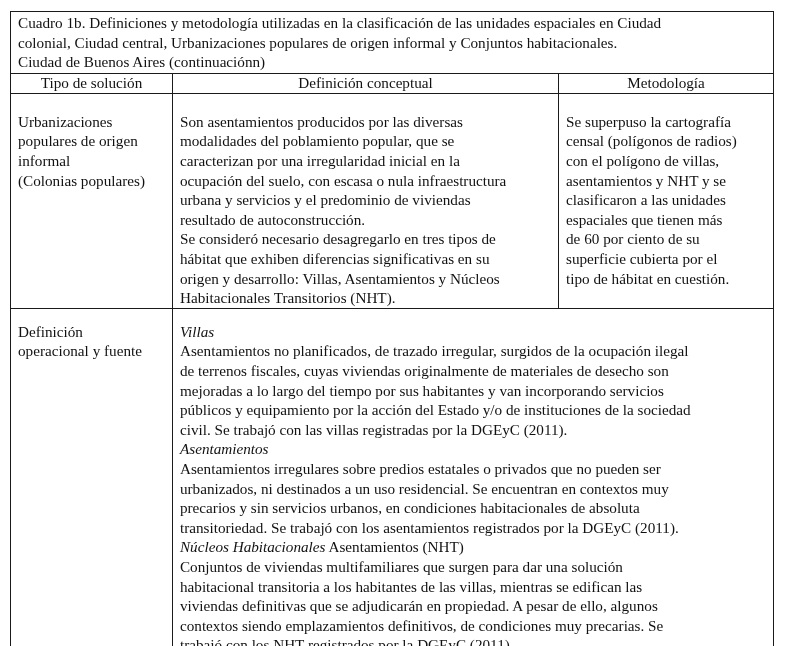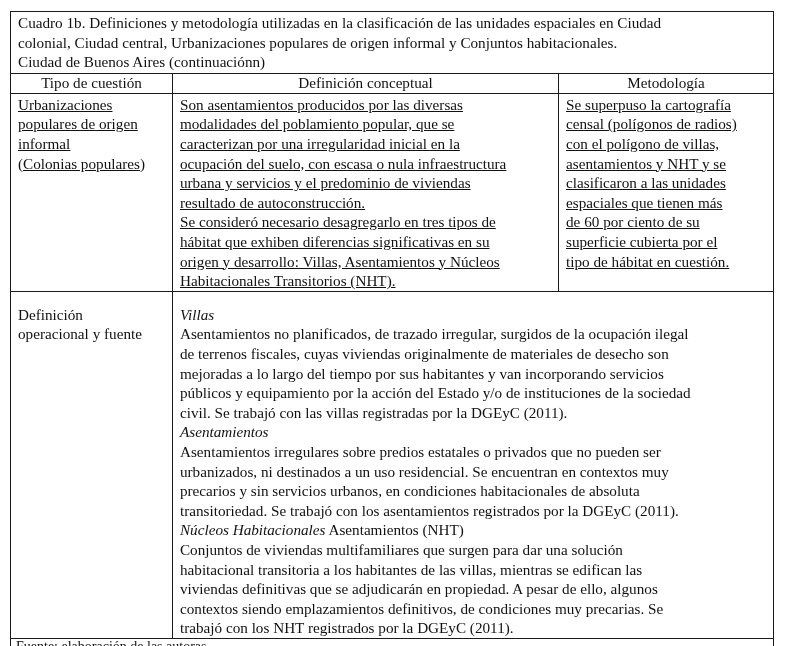--- a/index.html
+++ b/index.html
@@ -15,21 +15,21 @@
     }
     .tbl td {
       border: 1.6px solid #1a1a1a; vertical-align: top;
       padding: 0 0 0 7px;
     }
     .title-cell { padding-top: 1px !important; padding-bottom: 1px !important; }
     .hdr td { text-align: center; padding: 0 !important; height: 19px; line-height: 18px; }
     .c1 { width: 159px; }
     .c2 { width: 379px; }
     .c3 { width: 211px; }
-    .r1 td { height: 196px; padding-top: 1px; text-decoration: underline; }
+    .r1 td { height: 196px; padding-top: 18px; }
     .r2 td { padding-top: 13px; padding-bottom: 0; }
     .r2 .c2span { padding-right: 8px; margin-left: 12px; }
     .italic { font-style: italic; }
     .block { display: block; }
     .foot td {
       font-size: 14px; line-height: 16px; padding-left: 5px;
       height: 16px;
     }
   </style>
 </head>
@@ -43,21 +43,21 @@
   </colgroup>
   <tbody>
       <tr>
     <td colspan="3" class="title-cell">
       <span class="block">Cuadro 1b. Definiciones y metodología utilizadas en la clasificación de las unidades espaciales en Ciudad</span>
       <span class="block">colonial, Ciudad central, Urbanizaciones populares de origen informal y Conjuntos habitacionales.</span>
       <span class="block">Ciudad de Buenos Aires (continuaciónn)</span>
     </td>
   </tr>
   <tr class="hdr">
-    <td>Tipo de cuestión</td>
+    <td>Tipo de solución</td>
     <td>Definición conceptual</td>
     <td>Metodología</td>
   </tr>
   <tr class="r1">
     <td>
       <span class="block">Urbanizaciones</span>
       <span class="block">populares de origen</span>
       <span class="block">informal</span>
       <span class="block">(Colonias populares)</span>
     </td>

